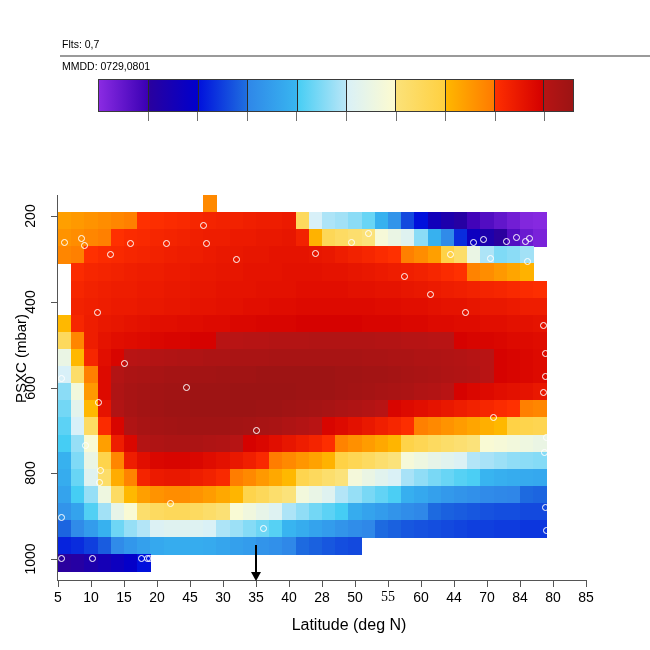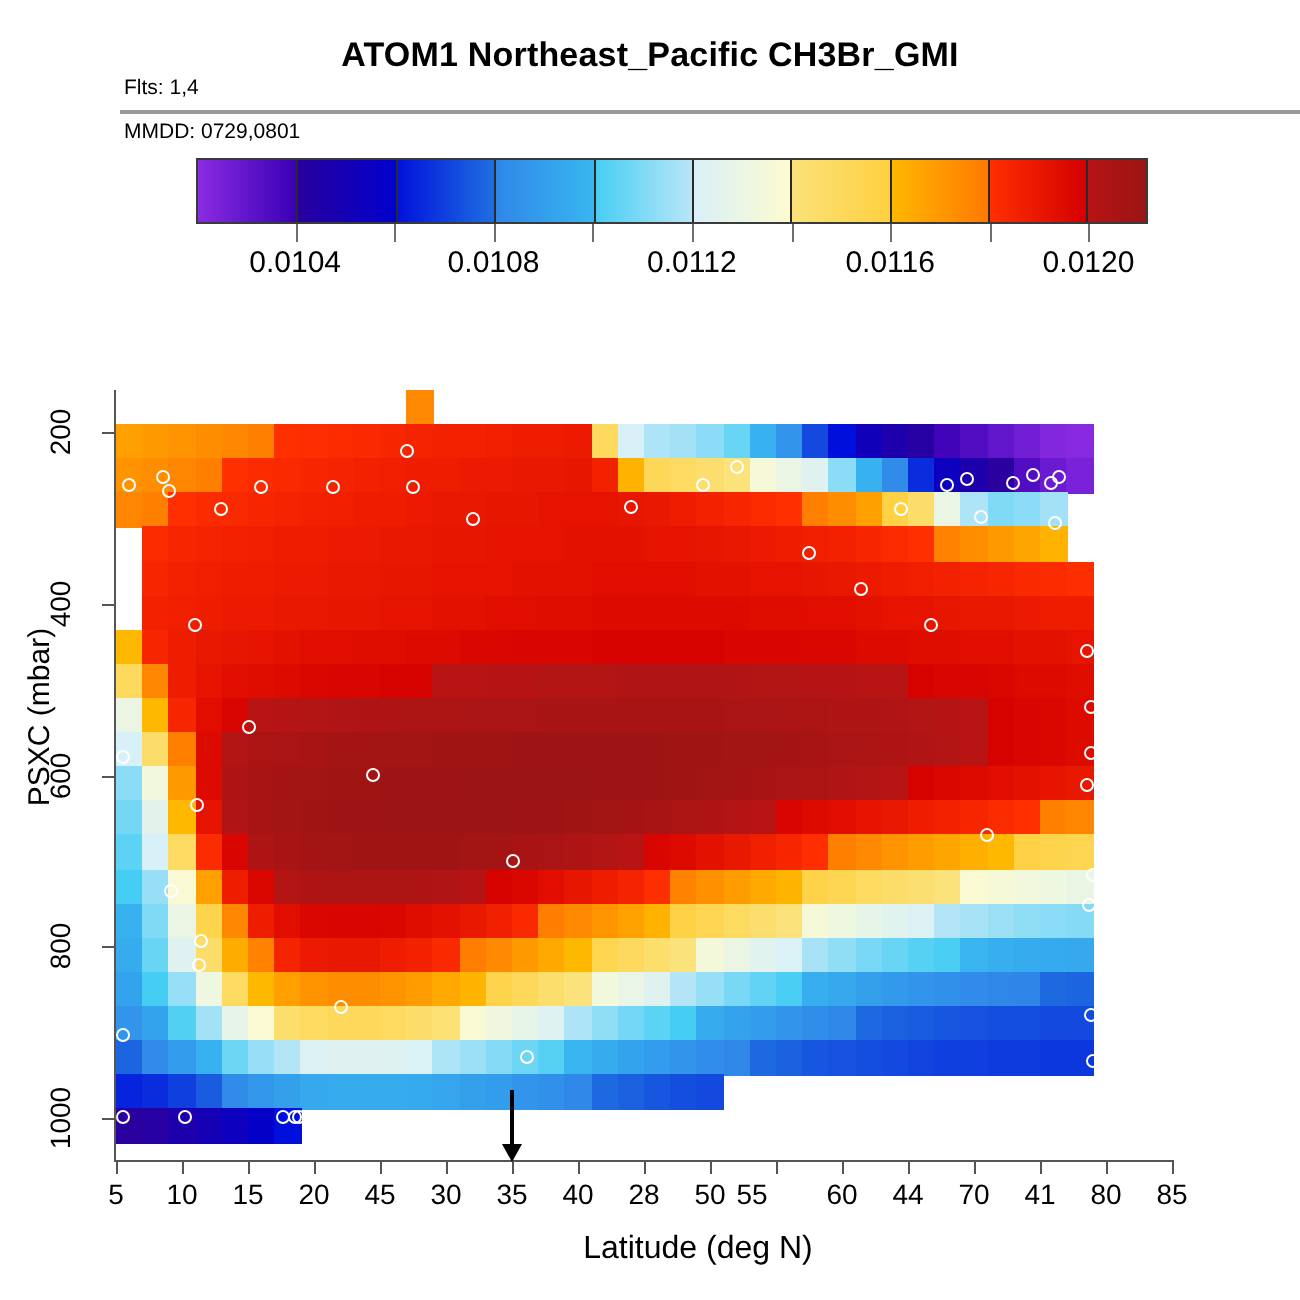--- a/index.html
+++ b/index.html
@@ -55,22 +55,21 @@
          background:#000;}
   #arrow::after{content:"";position:absolute;left:-4px;bottom:-8px;
          border-left:5px solid transparent;border-right:5px solid transparent;
          border-top:9px solid #000;}
 </style>
 </head>
 <body>
 
 <div id="root">
 
-  <div class="title">ATOM1 Northeast_Pacific CH3Br_GMI</div>
-  <div class="flts">Flts: 1,4</div>
+  <div class="flts">Flts: 0,7</div>
   <div class="sep"></div>
   <div class="mmdd">MMDD: 0729,0801</div>
 
   <div id="cbarWrap">
     <div id="cbar">
         <div class="seg" style="left: 0%; width: 10.4167%; background: linear-gradient(to right, rgb(138, 43, 226), rgb(58, 0, 180));"></div>
         <div class="seg" style="left: 10.4167%; width: 10.4167%; background: linear-gradient(to right, rgb(42, 0, 158), rgb(0, 0, 205));"></div>
         <div class="seg" style="left: 20.8333%; width: 10.4167%; background: linear-gradient(to right, rgb(0, 16, 220), rgb(31, 111, 224));"></div>
         <div class="seg" style="left: 31.25%; width: 10.4167%; background: linear-gradient(to right, rgb(47, 134, 232), rgb(56, 182, 240));"></div>
         <div class="seg" style="left: 41.6667%; width: 10.4167%; background: linear-gradient(to right, rgb(69, 205, 244), rgb(185, 230, 247));"></div>
@@ -93,27 +92,20 @@
   <div id="cbTicks">
       <i style="left: 49.5833px;"></i>
       <i style="left: 99.1667px;"></i>
       <i style="left: 148.75px;"></i>
       <i style="left: 198.333px;"></i>
       <i style="left: 247.917px;"></i>
       <i style="left: 297.5px;"></i>
       <i style="left: 347.083px;"></i>
       <i style="left: 396.667px;"></i>
       <i style="left: 446.25px;"></i>
-    </div>
-  <div id="cbLabels">
-      <span style="left: 147.583px;">0.0104</span>
-      <span style="left: 246.75px;">0.0108</span>
-      <span style="left: 345.917px;">0.0112</span>
-      <span style="left: 445.083px;">0.0116</span>
-      <span style="left: 544.25px;">0.0120</span>
     </div>
 
   <div id="plot">
     <div id="cells">
         <div class="cell" style="left: 145.2px; top: 0px; width: 13.8px; height: 17.7111px; background: rgb(255, 137, 0);"></div>
         <div class="cell" style="left: 0px; top: 17.1111px; width: 13.8px; height: 17.7111px; background: rgb(255, 159, 0);"></div>
         <div class="cell" style="left: 13.2px; top: 17.1111px; width: 13.8px; height: 17.7111px; background: rgb(255, 153, 0);"></div>
         <div class="cell" style="left: 26.4px; top: 17.1111px; width: 13.8px; height: 17.7111px; background: rgb(255, 147, 0);"></div>
         <div class="cell" style="left: 39.6px; top: 17.1111px; width: 13.8px; height: 17.7111px; background: rgb(255, 141, 0);"></div>
         <div class="cell" style="left: 52.8px; top: 17.1111px; width: 13.8px; height: 17.7111px; background: rgb(255, 134, 0);"></div>
@@ -926,25 +918,25 @@
       <span style="left: 58px;">5</span>
       <span style="left: 91px;">10</span>
       <span style="left: 124px;">15</span>
       <span style="left: 157px;">20</span>
       <span style="left: 190px;">45</span>
       <span style="left: 223px;">30</span>
       <span style="left: 256px;">35</span>
       <span style="left: 289px;">40</span>
       <span style="left: 322px;">28</span>
       <span style="left: 355px;">50</span>
-      <span style="left: 376px;">55</span>
+      <span style="left: 388px; font-family: Liberation Serif, serif;">55</span>
       <span style="left: 421px;">60</span>
       <span style="left: 454px;">44</span>
       <span style="left: 487px;">70</span>
-      <span style="left: 520px;">41</span>
+      <span style="left: 520px;">84</span>
       <span style="left: 553px;">80</span>
       <span style="left: 586px;">85</span>
     </div>
   <div id="ylabels">
       <span style="top: 216.389px;">200</span>
       <span style="top: 301.944px;">400</span>
       <span style="top: 387.5px;">600</span>
       <span style="top: 473.056px;">800</span>
       <span style="top: 558.611px;">1000</span>
     </div>

